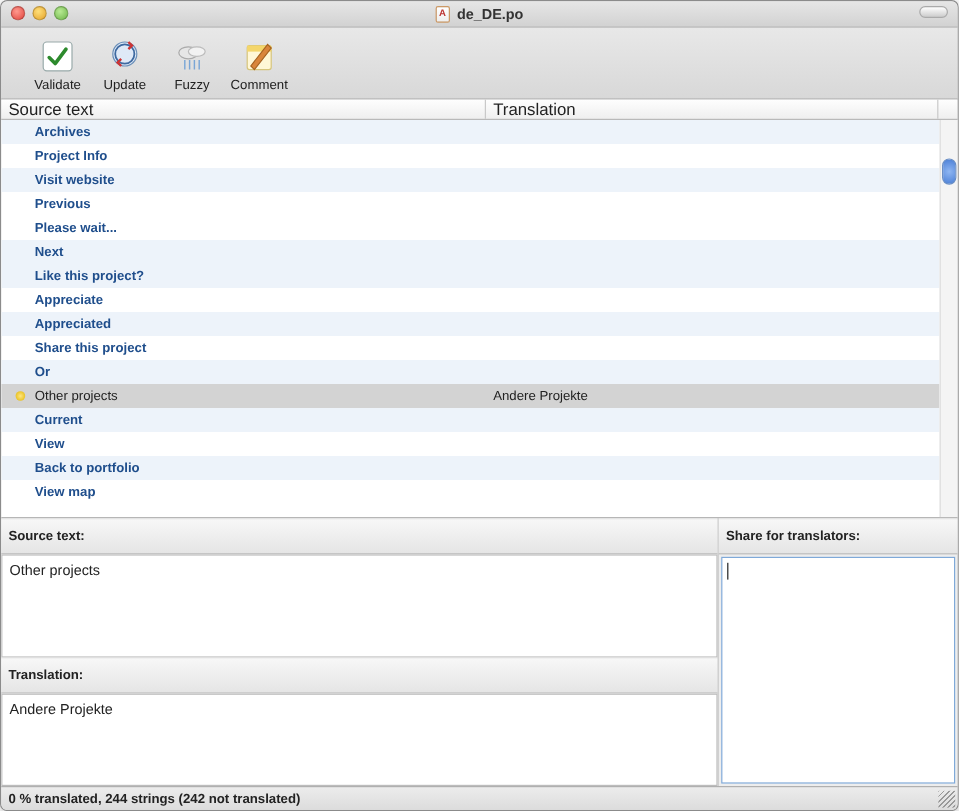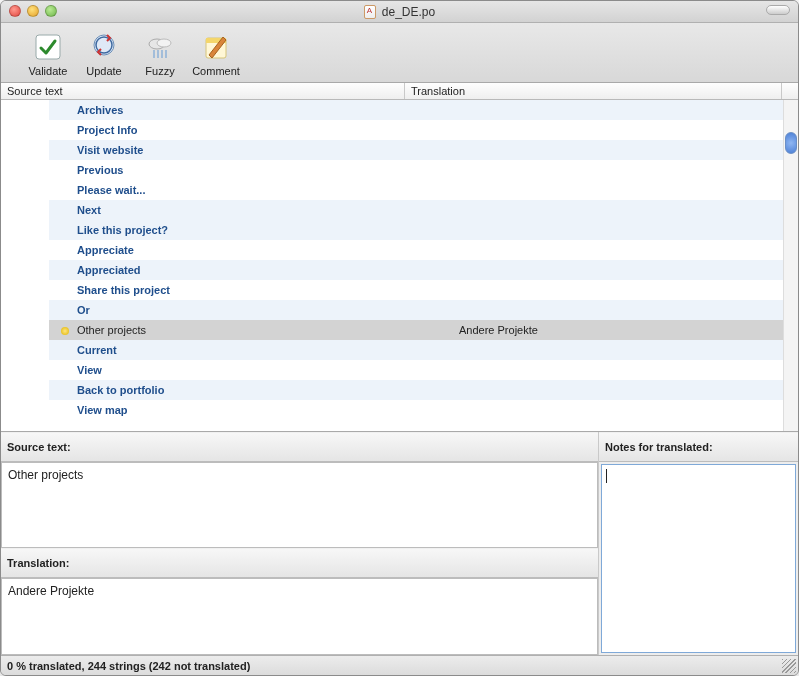--- a/index.html
+++ b/index.html
@@ -4,34 +4,34 @@
 <style>
 * { margin: 0; padding: 0; box-sizing: border-box; }
 body { font-family: "Lucida Grande", "Helvetica Neue", Arial, sans-serif; font-size: 11px; width: 799px; height: 676px; overflow: hidden; background: #fff; }
 .window { width: 799px; height: 676px; border: 1px solid #8b8b8b; border-radius: 6px; overflow: hidden; background: #ededed; display: flex; flex-direction: column; box-shadow: 0 2px 10px rgba(0,0,0,0.25); }
 .titlebar { height: 22px; background: linear-gradient(to bottom, #e6e6e6 0%, #d2d2d2 100%); border-bottom: 1px solid #b0b0b0; display: flex; align-items: center; position: relative; }
 .traffic-lights { position: absolute; left: 8px; top: 4px; display: flex; gap: 6px; }
 .tl { width: 12px; height: 12px; border-radius: 50%; border: 1px solid rgba(0,0,0,0.2); }
 .tl-close { background: radial-gradient(circle at 40% 35%, #ff9a8f, #e2463f); }
 .tl-min { background: radial-gradient(circle at 40% 35%, #ffe07a, #e5a32b); }
 .tl-max { background: radial-gradient(circle at 40% 35%, #b9eb94, #6fb64a); }
-.title-center { margin: 0 auto; display: flex; align-items: center; gap: 6px; font-size: 12px; color: #333; }
+.title-center { margin: 0 auto; display: flex; align-items: center; gap: 6px; font-size: 12px; color: #333; font-weight: bold; }
 .file-icon { width: 12px; height: 14px; background: linear-gradient(to bottom, #fff, #eee); border: 1px solid #c96; border-radius: 2px; position: relative; }
 .file-icon::before { content:"A"; color:#b33; font-size:8px; position:absolute; left:2px; top:0; }
 .pill { position: absolute; right: 8px; top: 4px; width: 24px; height: 10px; border-radius: 6px; background: linear-gradient(to bottom, #fff, #ccc); border: 1px solid #aaa; }
 .toolbar { height: 60px; background: linear-gradient(to bottom, #e8e8e8, #d8d8d8); border-bottom: 1px solid #a9a9a9; display: flex; align-items: center; padding: 3px 8px 0 20px; gap: 2px; }
 .tbtn { width: 54px; display: flex; flex-direction: column; align-items: center; justify-content: center; cursor: default; font-size: 11px; color: #222; }
 .tbtn-icon { width: 32px; height: 32px; display:flex; align-items:center; justify-content:center; margin-bottom: 2px; }
-.headers { height: 17px; background: linear-gradient(to bottom, #fefefe, #efefef); border-bottom: 1px solid #b9b9b9; display: flex; font-size: 11px; color: #222; }
+.headers { height: 17px; background: linear-gradient(to bottom, #fefefe, #efefef); border-bottom: 1px solid #b9b9b9; display: flex; font-size: 14px; color: #222; }
 .header-col { border-right: 1px solid #c9c9c9; padding: 2px 6px; display: flex; align-items: center; }
 .h-src { width: 404px; }
 .h-trans { flex: 1; }
 .h-scroll { width: 16px; border-right: none; }
 .table-wrap { flex: 1 1 auto; overflow: hidden; display: flex; background: #fff; min-height: 0; }
-.table-body { flex: 1; overflow: hidden; padding-left: 48px; }
+.table-body { flex: 1; overflow: hidden; }
 .row { display: flex; height: 20px; align-items: center; font-size: 11px; }
 .row-alt { background: #edf3fa; }
 .row-sel { background: #d3d3d3; }
 .cell-src { width: 404px; padding-left: 28px; color: #1f4e8c; font-weight: bold; white-space: nowrap; overflow: hidden; }
 .cell-trans { flex: 1; padding-left: 6px; color: #222; }
 .row-sel .cell-src { color: #222; font-weight: normal; }
 .scrollbar-track { width: 15px; background: #f4f4f4; border-left: 1px solid #ddd; position: relative; }
 .scroll-thumb { position:absolute; right:1px; top:32px; width:12px; height:22px; border-radius:8px; background: radial-gradient(circle,#8fb6f2,#4b7fd6); border:1px solid #6a8fc6; }
 .editors { height: 224px; border-top: 1px solid #a9a9a9; display: flex; background:#ededed; }
 .editors-left { flex: 1; display: flex; flex-direction: column; }
@@ -190,21 +190,21 @@
   </div>
 
   <div class="editors">
     <div class="editors-left">
       <div class="ed-label">Source text:</div>
       <div class="ed-box" style="flex:0 0 86px"><span>Other projects</span></div>
       <div class="ed-label">Translation:</div>
       <div class="ed-box"><span>Andere Projekte</span></div>
     </div>
     <div class="editors-right">
-      <div class="ed-label">Notes for translated:</div>
+      <div class="ed-label">Share for translators:</div>
       <div class="ed-box-notes"><span></span></div>
     </div>
   </div>
 
   <div class="statusbar">
     <span>0 % translated, 244 strings (242 not translated)</span>
     <div class="resize-grip"></div>
   </div>
 
 </div>

